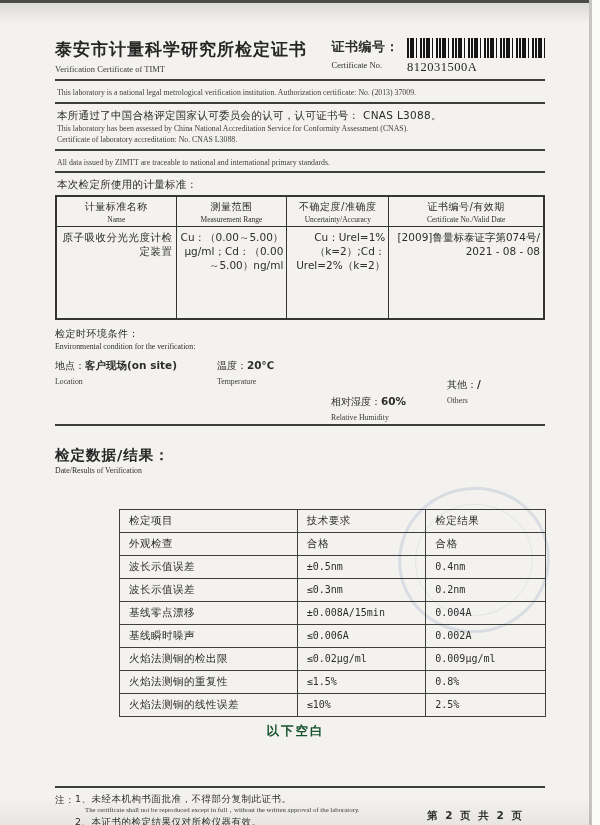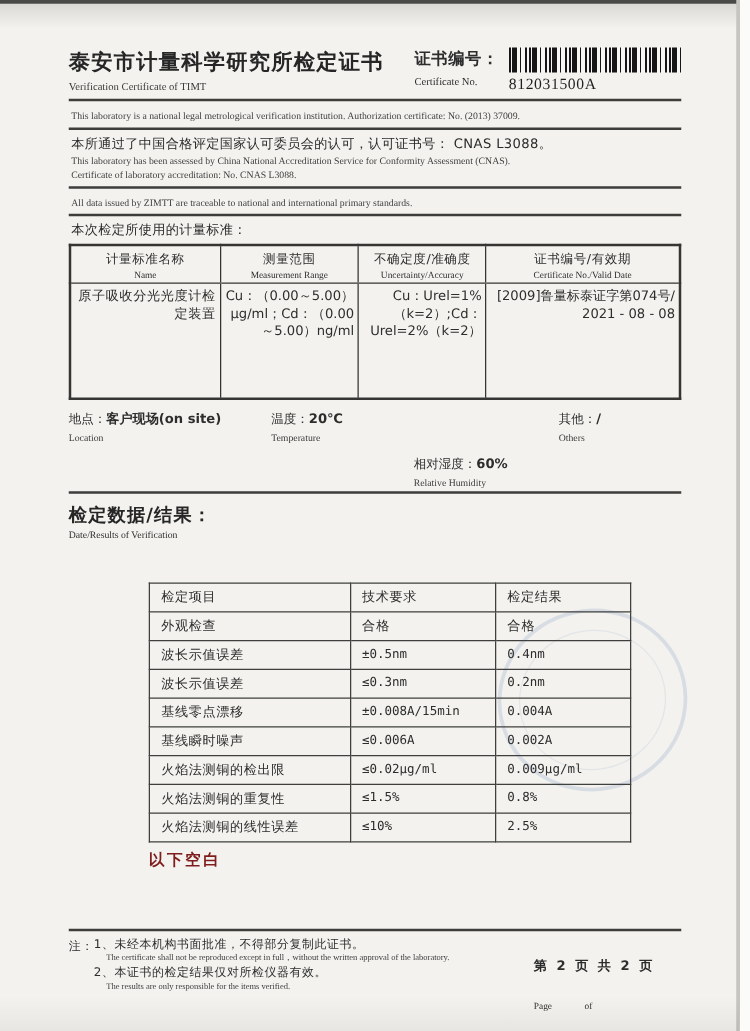--- a/index.html
+++ b/index.html
@@ -53,41 +53,41 @@
   td.std-name { letter-spacing:0.5px; }
   td.std-range, td.std-unc { font-family:"DejaVu Sans", sans-serif; }
   td.std-cert { text-align:left; font-size:10.5px; }
 
   
   .env-head { margin-top:7px; }
   .env-head-cn { font-size:10px; letter-spacing:0.5px; }
   .env-head-en { font-family:"Liberation Serif", serif; font-size:7.8px; margin-top:1px; }
   .env-row { display:flex; margin-top:8px; }
   .env-field { }
-  .env-f1 { width:162px; } .env-f2 { width:114px; } .env-f3 { width:116px;margin-top:36px; } .env-f4 { flex:1; }
+  .env-f1 { width:162px; } .env-f2 { width:114px; } .env-f3 { width:116px;margin-top:36px; } .env-f4 { flex:1;margin-top:19px; }
   .env-line { font-size:10px; white-space:nowrap; }
   .env-val { font-weight:bold; font-size:10.5px; font-family:"DejaVu Sans", sans-serif; }
   .env-en { font-family:"Liberation Serif", serif; font-size:7.8px; margin-top:4px; color:#3a3a3a; }
   .env-rule { border-top:2px solid #3d3d3b; margin-top:2px; }
 
   
-  .res-head { margin-top:8px; }
+  .res-head { margin-top:20px; }
   .res-head-cn { font-size:14.5px; font-weight:bold; letter-spacing:1px; color:#262626; }
   .res-head-en { font-family:"Liberation Serif", serif; font-size:7.8px; margin-top:1px; }
 
-  table.res { border-collapse:collapse; table-layout:fixed; margin:34px 0 0 64px; width:386px;
+  table.res { border-collapse:collapse; table-layout:fixed; margin:34px 0 0 64px; width:427px;
     background:transparent; }
   table.res th, table.res td { border:1.5px solid #3f3f3d; height:23px; padding:1px 9px;
     text-align:left; vertical-align:middle; font-weight:normal; }
   .res-item { font-size:10.5px; letter-spacing:0.5px; }
   .res-val { font-family:"DejaVu Sans Mono", monospace; font-size:10px; }
   .res-cnval { font-size:10.5px; letter-spacing:1px; }
 
-  .endnote { width:353px; margin:6px 0 0 64px; 
-    font-size:12.5px; font-weight:bold; letter-spacing:2px; color:#7f1d1d; }
+  .endnote { width:353px; margin:6px 0 0 64px; text-align:center;
+    font-size:12.5px; font-weight:bold; letter-spacing:2px; color:#14532d; }
 
   
   .stamp { position:absolute; left:398px; top:487px; width:152px; height:146px;
     border:3px solid rgba(110,140,185,0.20); border-radius:50%;
     transform:rotate(-12deg); pointer-events:none; }
   .stamp::after { content:""; position:absolute; inset:14px;
     border:1px solid rgba(110,140,185,0.12); border-radius:50%; }
 
   
   .footer-rule { border-top:2px solid #3d3d3b; margin-top:46px; }
@@ -178,20 +178,24 @@
       </tr>
       <tr>
         <td class="std-name">原子吸收分光光度计检定装置</td>
         <td class="std-range">Cu：（0.00～5.00）μg/ml；Cd：（0.00～5.00）ng/ml</td>
         <td class="std-unc">Cu：Urel=1%（k=2）;Cd：Urel=2%（k=2）</td>
         <td class="std-cert">[2009]鲁量标泰证字第074号/ 2021 - 08 - 08</td>
       </tr>
     </tbody>
       </table>
 
+    <div class="env-head">
+      <div class="env-head-cn">检定时环境条件：</div>
+      <div class="env-head-en">Environmental condition for the verification:</div>
+    </div>
     <div class="env-row">
       <div class="env-field env-f1">
         <div class="env-line"><span>地点：</span><span class="env-val">客户现场(on site)</span></div>
         <div class="env-en">Location</div>
       </div>
       <div class="env-field env-f2">
         <div class="env-line"><span>温度：</span><span class="env-val">20℃</span></div>
         <div class="env-en">Temperature</div>
       </div>
       <div class="env-field env-f3">

